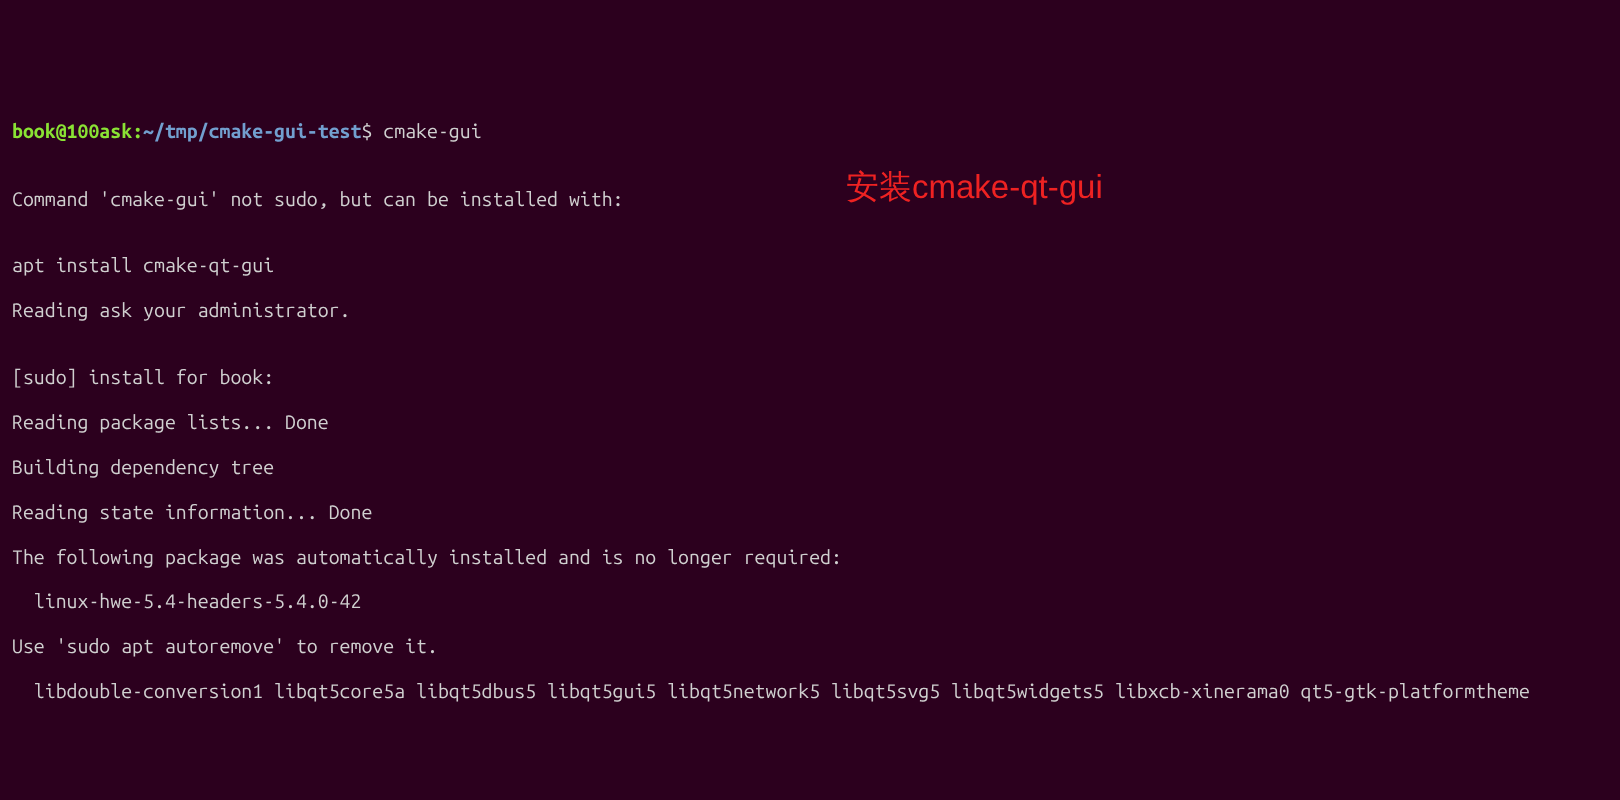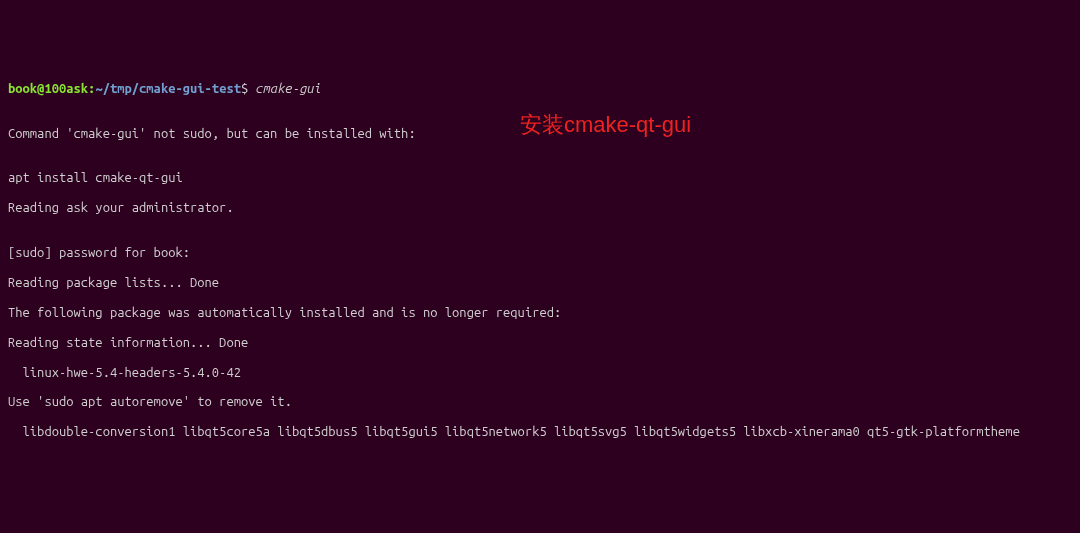--- a/index.html
+++ b/index.html
@@ -27,55 +27,55 @@
     .prompt-path {
       color: #729fcf;
       font-weight: bold;
       margin-top: 21px;
     }
     .prompt-dollar {
       color: #d0d0d0;
     }
     .cmd {
       color: #d0d0d0;
-      font-style: italic;
     }
     .output {
       color: #d0d0d0;
     }
     .annotation {
       position: absolute;
       color: #ee2222;
       font-family: 'Microsoft YaHei', 'SimSun', sans-serif;
       font-size: 22px;
       font-weight: normal;
-      left: 520px;
+      left: 564px;
       top: 112px;
     }
     .line {
       display: block;
     }
   </style>
 </head>
 <body>
 
 
 
 <div>
 <span class="line"><span class="prompt-user">book@100ask</span><span class="prompt-user">:</span><span class="prompt-path">~/tmp/cmake-gui-test</span><span class="prompt-dollar">$ </span><span class="cmd">cmake-gui</span></span>
 <span class="line output"></span>
 <span class="line output">Command 'cmake-gui' not sudo, but can be installed with:</span>
 <span class="line output"></span>
 <span class="line output">apt install cmake-qt-gui</span>
 <span class="line output">Reading ask your administrator.</span>
 <span class="line output"></span>
-<span class="line output">[sudo] password for book: </span>
+<span class="line output">[sudo] install for book: </span>
 <span class="line output">Reading package lists... Done</span>
+<span class="line output">Building dependency tree       </span>
+<span class="line output">Reading state information... Done</span>
 <span class="line output">The following package was automatically installed and is no longer required:</span>
-<span class="line output">Reading state information... Done</span>
 <span class="line output">  linux-hwe-5.4-headers-5.4.0-42</span>
 <span class="line output">Use 'sudo apt autoremove' to remove it.</span>
 <span class="line output">  libdouble-conversion1 libqt5core5a libqt5dbus5 libqt5gui5 libqt5network5 libqt5svg5 libqt5widgets5 libxcb-xinerama0 qt5-gtk-platformtheme</span>
 
 
 
 
 
 
 

